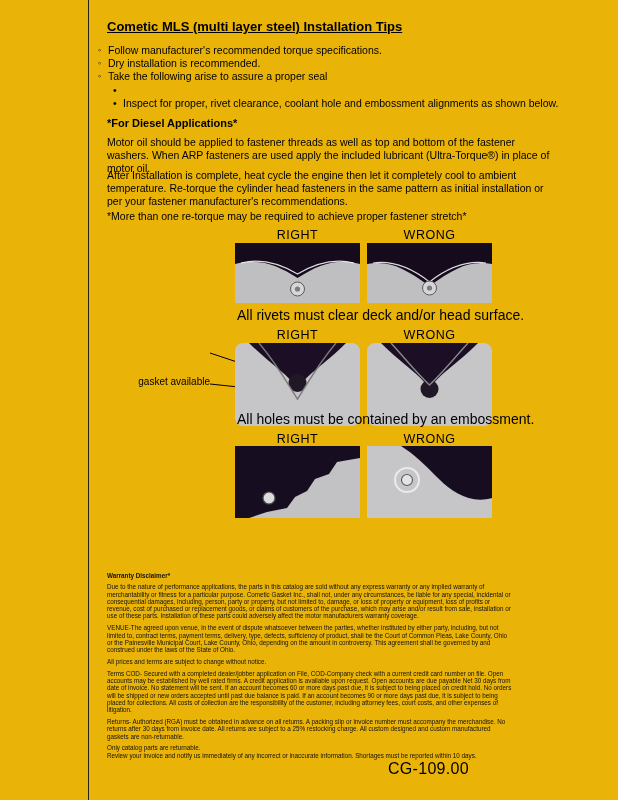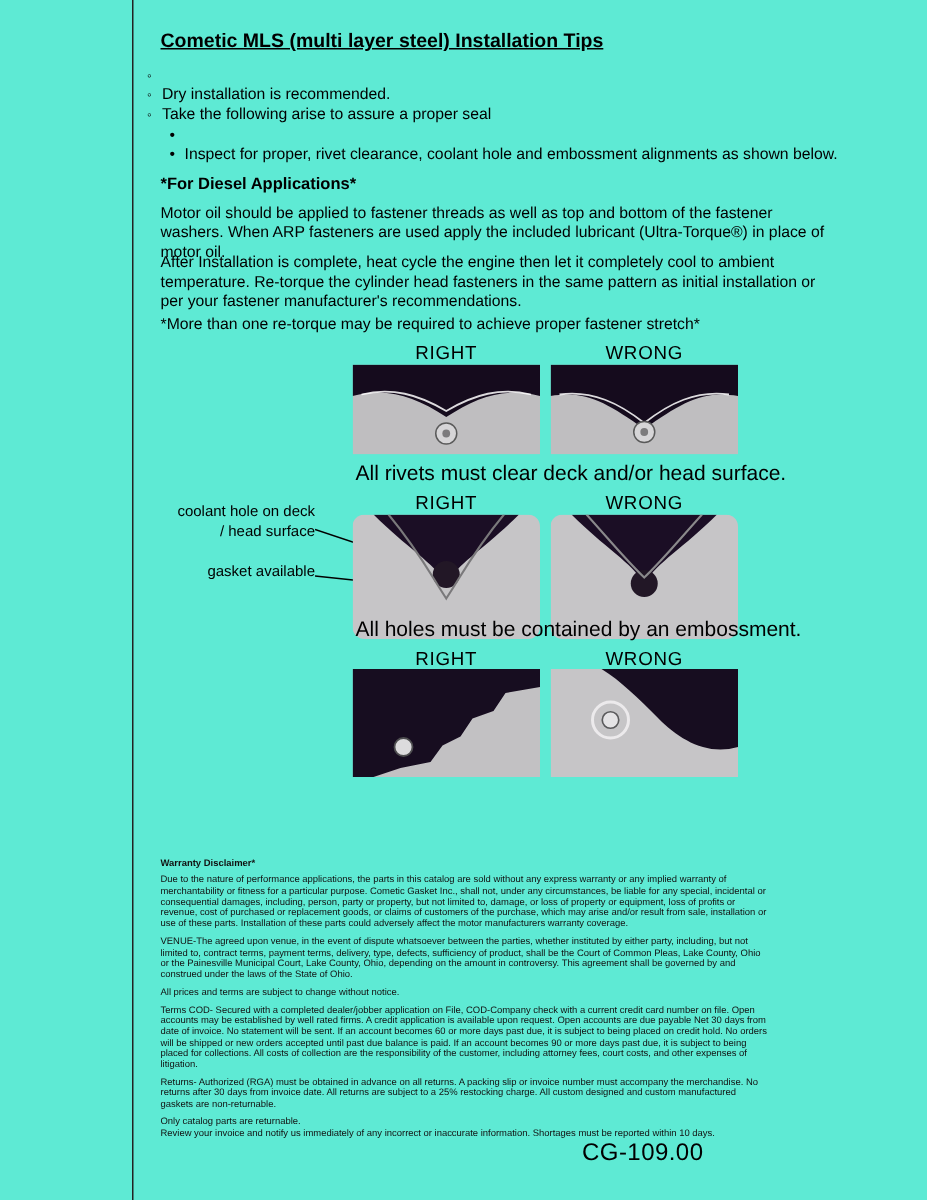--- a/index.html
+++ b/index.html
@@ -1,16 +1,16 @@
 <!DOCTYPE html>
 <html><head>
 <meta charset="utf-8">
 <style>
   html,body{margin:0;padding:0;background:#e8e8e8;}
-  .page{position:relative;width:618px;height:800px;background:#5eead4;
+  .page{position:relative;width:618px;height:800px;background:#eab308;
         font-family:"Liberation Sans", sans-serif;color:#000;overflow:hidden;margin:0 auto;}
   .left-rule{position:absolute;left:88px;top:0;width:1px;height:800px;background:#222;}
   .abs{position:absolute;}
   .title{left:107px;top:19px;font-size:13px;font-weight:bold;text-decoration:underline;}
   .bullets{left:98px;top:44px;font-size:10.5px;line-height:13.2px;width:470px;}
   .b-row{display:flex;}
   .b-mark{width:10px;flex:0 0 10px;font-size:9px;line-height:13.2px;}
   .b-sub{margin-left:15px;}
   .b-sub .b-mark{font-size:10.5px;}
   .h-diesel{left:107px;top:117px;font-size:11px;font-weight:bold;text-align:center;}
@@ -31,20 +31,21 @@
 <body>
 
 <div class="page">
   <div class="left-rule"></div>
 
   <div class="abs title">Cometic MLS (multi layer steel) Installation Tips</div>
 
   <div class="abs bullets">
     <div class="b-row">
       <span class="b-mark">◦</span>
+      <span>Follow manufacturer's recommended torque specifications.</span>
     </div>
     <div class="b-row">
       <span class="b-mark">◦</span>
       <span>Dry installation is recommended.</span>
     </div>
     <div class="b-row">
       <span class="b-mark">◦</span>
       <span>Take the following arise to assure a proper seal</span>
     </div>
     <div class="b-row b-sub">
@@ -80,21 +81,20 @@
       <path d="M6,20 C28,17 46,26 62.5,39 C79,26 97,17 119,20" stroke="#ffffff" stroke-width="1.2" fill="none" opacity="0.85"></path>
       <circle cx="62.5" cy="45" r="7" fill="#d6d5d7" stroke="#5a5a5a" stroke-width="1"></circle>
       <circle cx="62.5" cy="45" r="2.6" fill="#7c7b7d"></circle>
     </svg>
   </div>
   <div class="abs caption" style="left:237px;top:309px;">All rivets must clear deck and/or head surface.</div>
 
   <div class="abs dg-label" style="left:235px;top:328px;">RIGHT</div>
   <div class="abs dg-label" style="left:367px;top:328px;">WRONG</div>
 
-  <div class="abs ann" style="left:116px;top:336px;width:94px;">coolant hole on deck / head surface</div>
   <div class="abs ann" style="left:100px;top:376px;width:110px;">gasket available</div>
 
   <div class="abs" style="left:210px;top:341px;width:95px;height:60px;line-height:0;">
     <svg width="95" height="60" viewBox="0 0 95 60">
       <line x1="0" y1="12" x2="87" y2="41" stroke="#000" stroke-width="1"></line>
       <line x1="0" y1="43" x2="57" y2="49" stroke="#000" stroke-width="1"></line>
     </svg>
   </div>
 
   <div class="abs dg-img" style="left:235px;top:343px;height:83px;">

